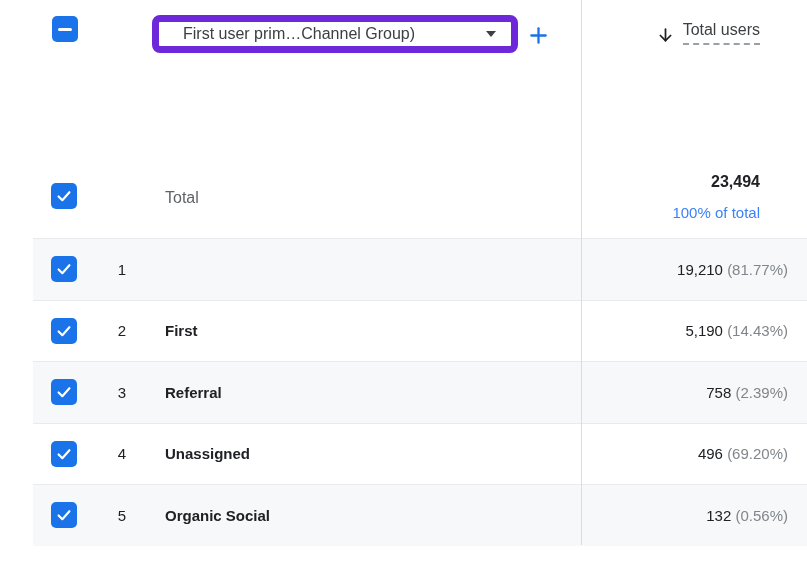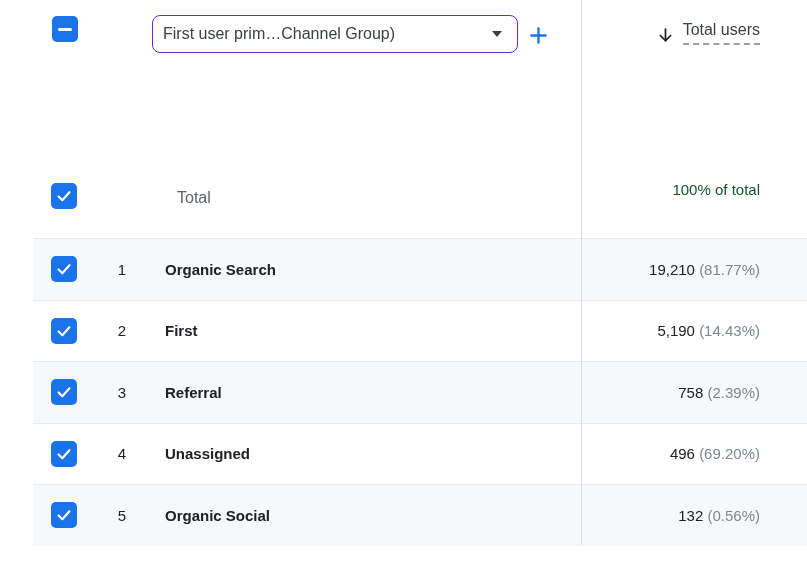--- a/index.html
+++ b/index.html
@@ -28,24 +28,24 @@
     width: 14px; height: 3px;
     background: #ffffff; border-radius: 1.5px;
   }
 
   
   .select-all { position: absolute; left: 52px; top: 16px; }
 
   .dim-dropdown {
     position: absolute; left: 152px; top: 15px;
     width: 366px; height: 38px;
-    border: 1px solid #6d28d9; border-radius: 8px;
+    border: 7px solid #6d28d9; border-radius: 8px;
     background: #ffffff;
     display: flex; align-items: center;
-    padding: 0 15px 0 10px;
+    padding: 0 15px 0 24px;
     cursor: pointer;
   }
   .dim-dropdown .dd-label {
     font-size: 16px; color: #3c4043; white-space: nowrap;
   }
   .caret-down {
     margin-left: auto;
     width: 0; height: 0;
     border-left: 5px solid transparent;
     border-right: 5px solid transparent;
@@ -77,31 +77,31 @@
     width: 1px; height: 545px;
     background: #dadce0;
     z-index: 3;
   }
 
   
   .totals-row { position: absolute; left: 0; top: 155px; width: 807px; height: 82px; }
   .totals-row .checkbox { position: absolute; left: 51px; top: 28px; }
   .totals-label {
     position: absolute; left: 165px; top: 33px;
-    font-size: 16px; line-height: 19px; color: #5f6368; margin-left: 12px;
+    font-size: 16px; line-height: 19px; color: #5f6368;
   }
   .totals-values {
     position: absolute; right: 47px; top: 15px;
     text-align: right;
   }
   .totals-users {
     font-size: 16px; line-height: 23px; font-weight: bold; color: #202124;
   }
   .totals-share {
-    font-size: 15px; line-height: 21px; color: #14532d; margin-top: 9px;
+    font-size: 15px; line-height: 21px; color: #3b82f6; margin-top: 9px;
   }
 
   
   #rows { position: absolute; left: 0; top: 238px; width: 807px; }
   .row {
     margin-left: 33px;
     height: 61.5px;
     border-top: 1px solid #e8eaed;
     display: flex; align-items: center;
     background: #ffffff;
@@ -112,21 +112,21 @@
     width: 24px; margin-left: 33px;
     text-align: center;
     font-size: 15px; color: #202124;
   }
   .row .channel {
     margin-left: 31px;
     font-size: 15px; font-weight: bold; color: #202124;
     white-space: nowrap;
   }
   .row .value-cell {
-    margin-left: auto; padding-right: 47px;
+    margin-left: auto; padding-right: 19px;
     font-size: 15px; white-space: nowrap;
   }
   .row .users { color: #202124; }
   .row .share { color: #80868b; }
 </style>
 </head>
 <body>
 
 <div id="app">
 
@@ -157,33 +157,33 @@
   <div class="col-divider"></div>
 
   <div class="totals-row">
     <div class="checkbox">
       <svg width="20" height="20" viewBox="0 0 24 24" fill="none" stroke="#ffffff" stroke-width="2.6" stroke-linecap="round" stroke-linejoin="round">
         <polyline points="5.5,12.5 10,17 18.5,7.5"></polyline>
       </svg>
     </div>
     <div class="totals-label">Total</div>
     <div class="totals-values">
+      <div class="totals-users">23,494</div>
       <div class="totals-share">100% of total</div>
     </div>
   </div>
 
   <div id="rows">
       <div class="row striped">
       <div class="checkbox">
         <svg width="20" height="20" viewBox="0 0 24 24" fill="none" stroke="#ffffff" stroke-width="2.6" stroke-linecap="round" stroke-linejoin="round">
           <polyline points="5.5,12.5 10,17 18.5,7.5"></polyline>
         </svg>
       </div>
       <span class="rank">1</span>
-      <span class="channel">Organic Search</span>
       <span class="value-cell">
         <span class="users">19,210 </span>
         <span class="share">(81.77%)</span>
       </span>
     </div>
       <div class="row">
       <div class="checkbox">
         <svg width="20" height="20" viewBox="0 0 24 24" fill="none" stroke="#ffffff" stroke-width="2.6" stroke-linecap="round" stroke-linejoin="round">
           <polyline points="5.5,12.5 10,17 18.5,7.5"></polyline>
         </svg>

